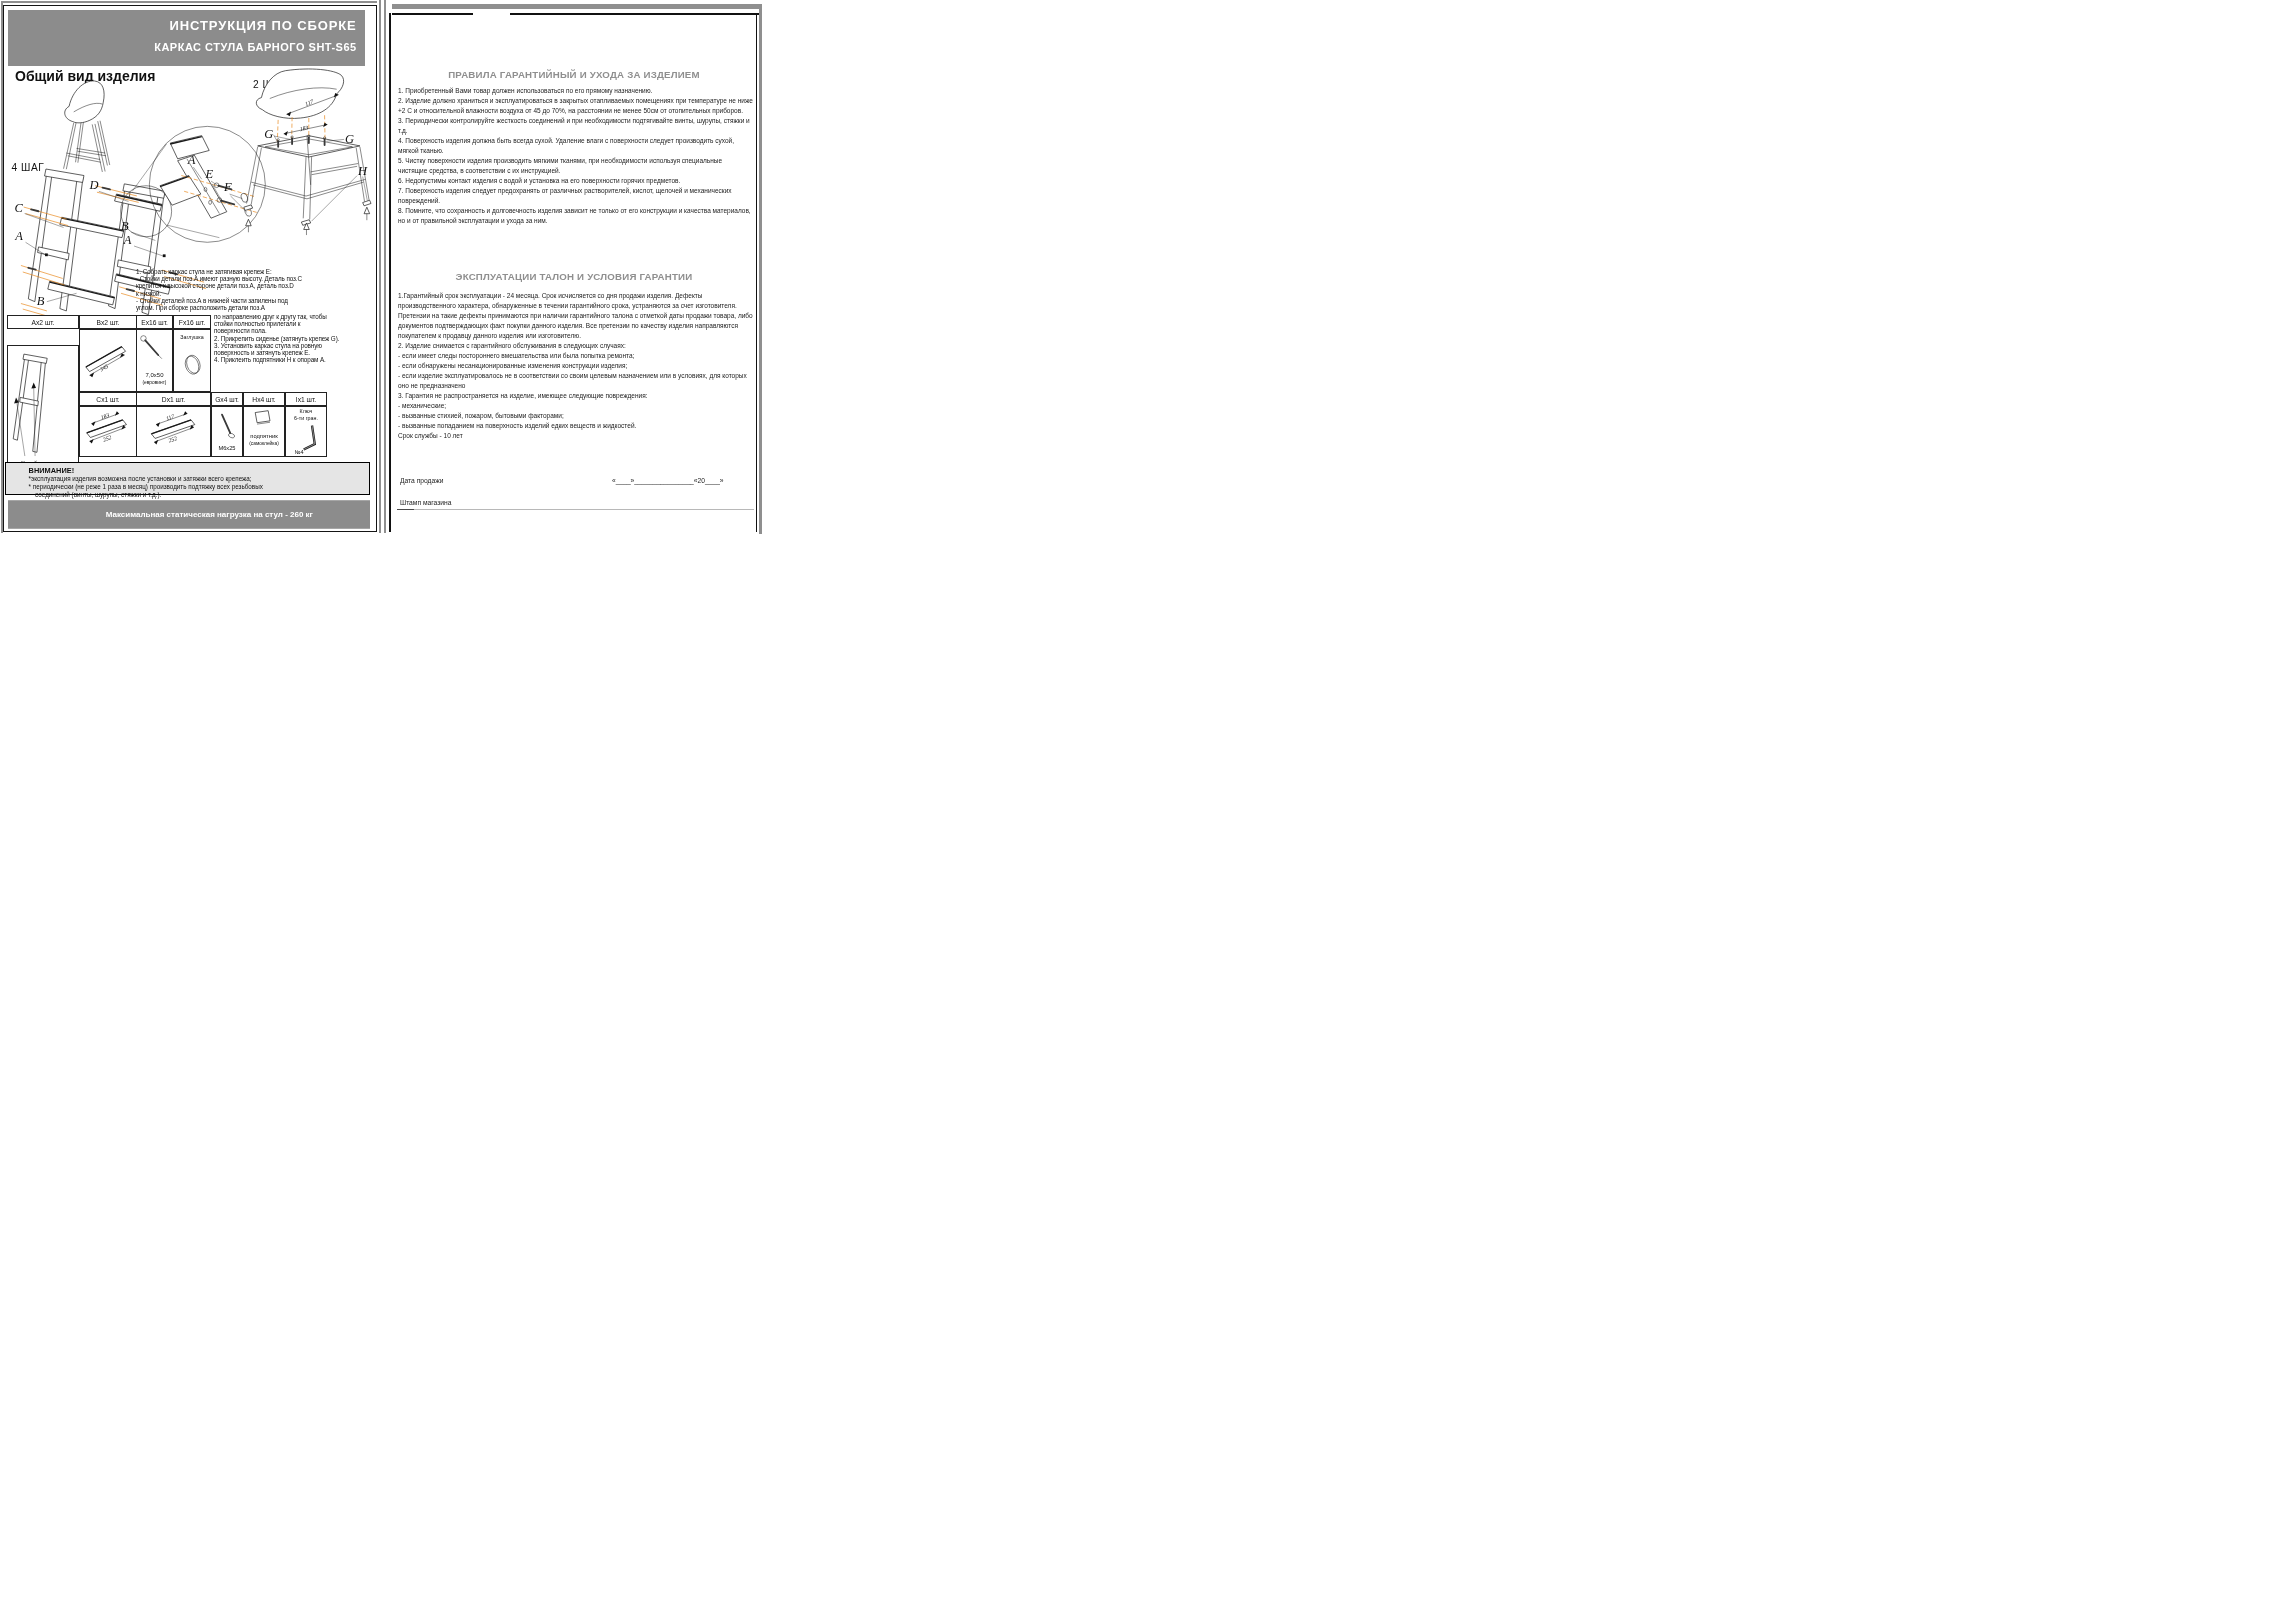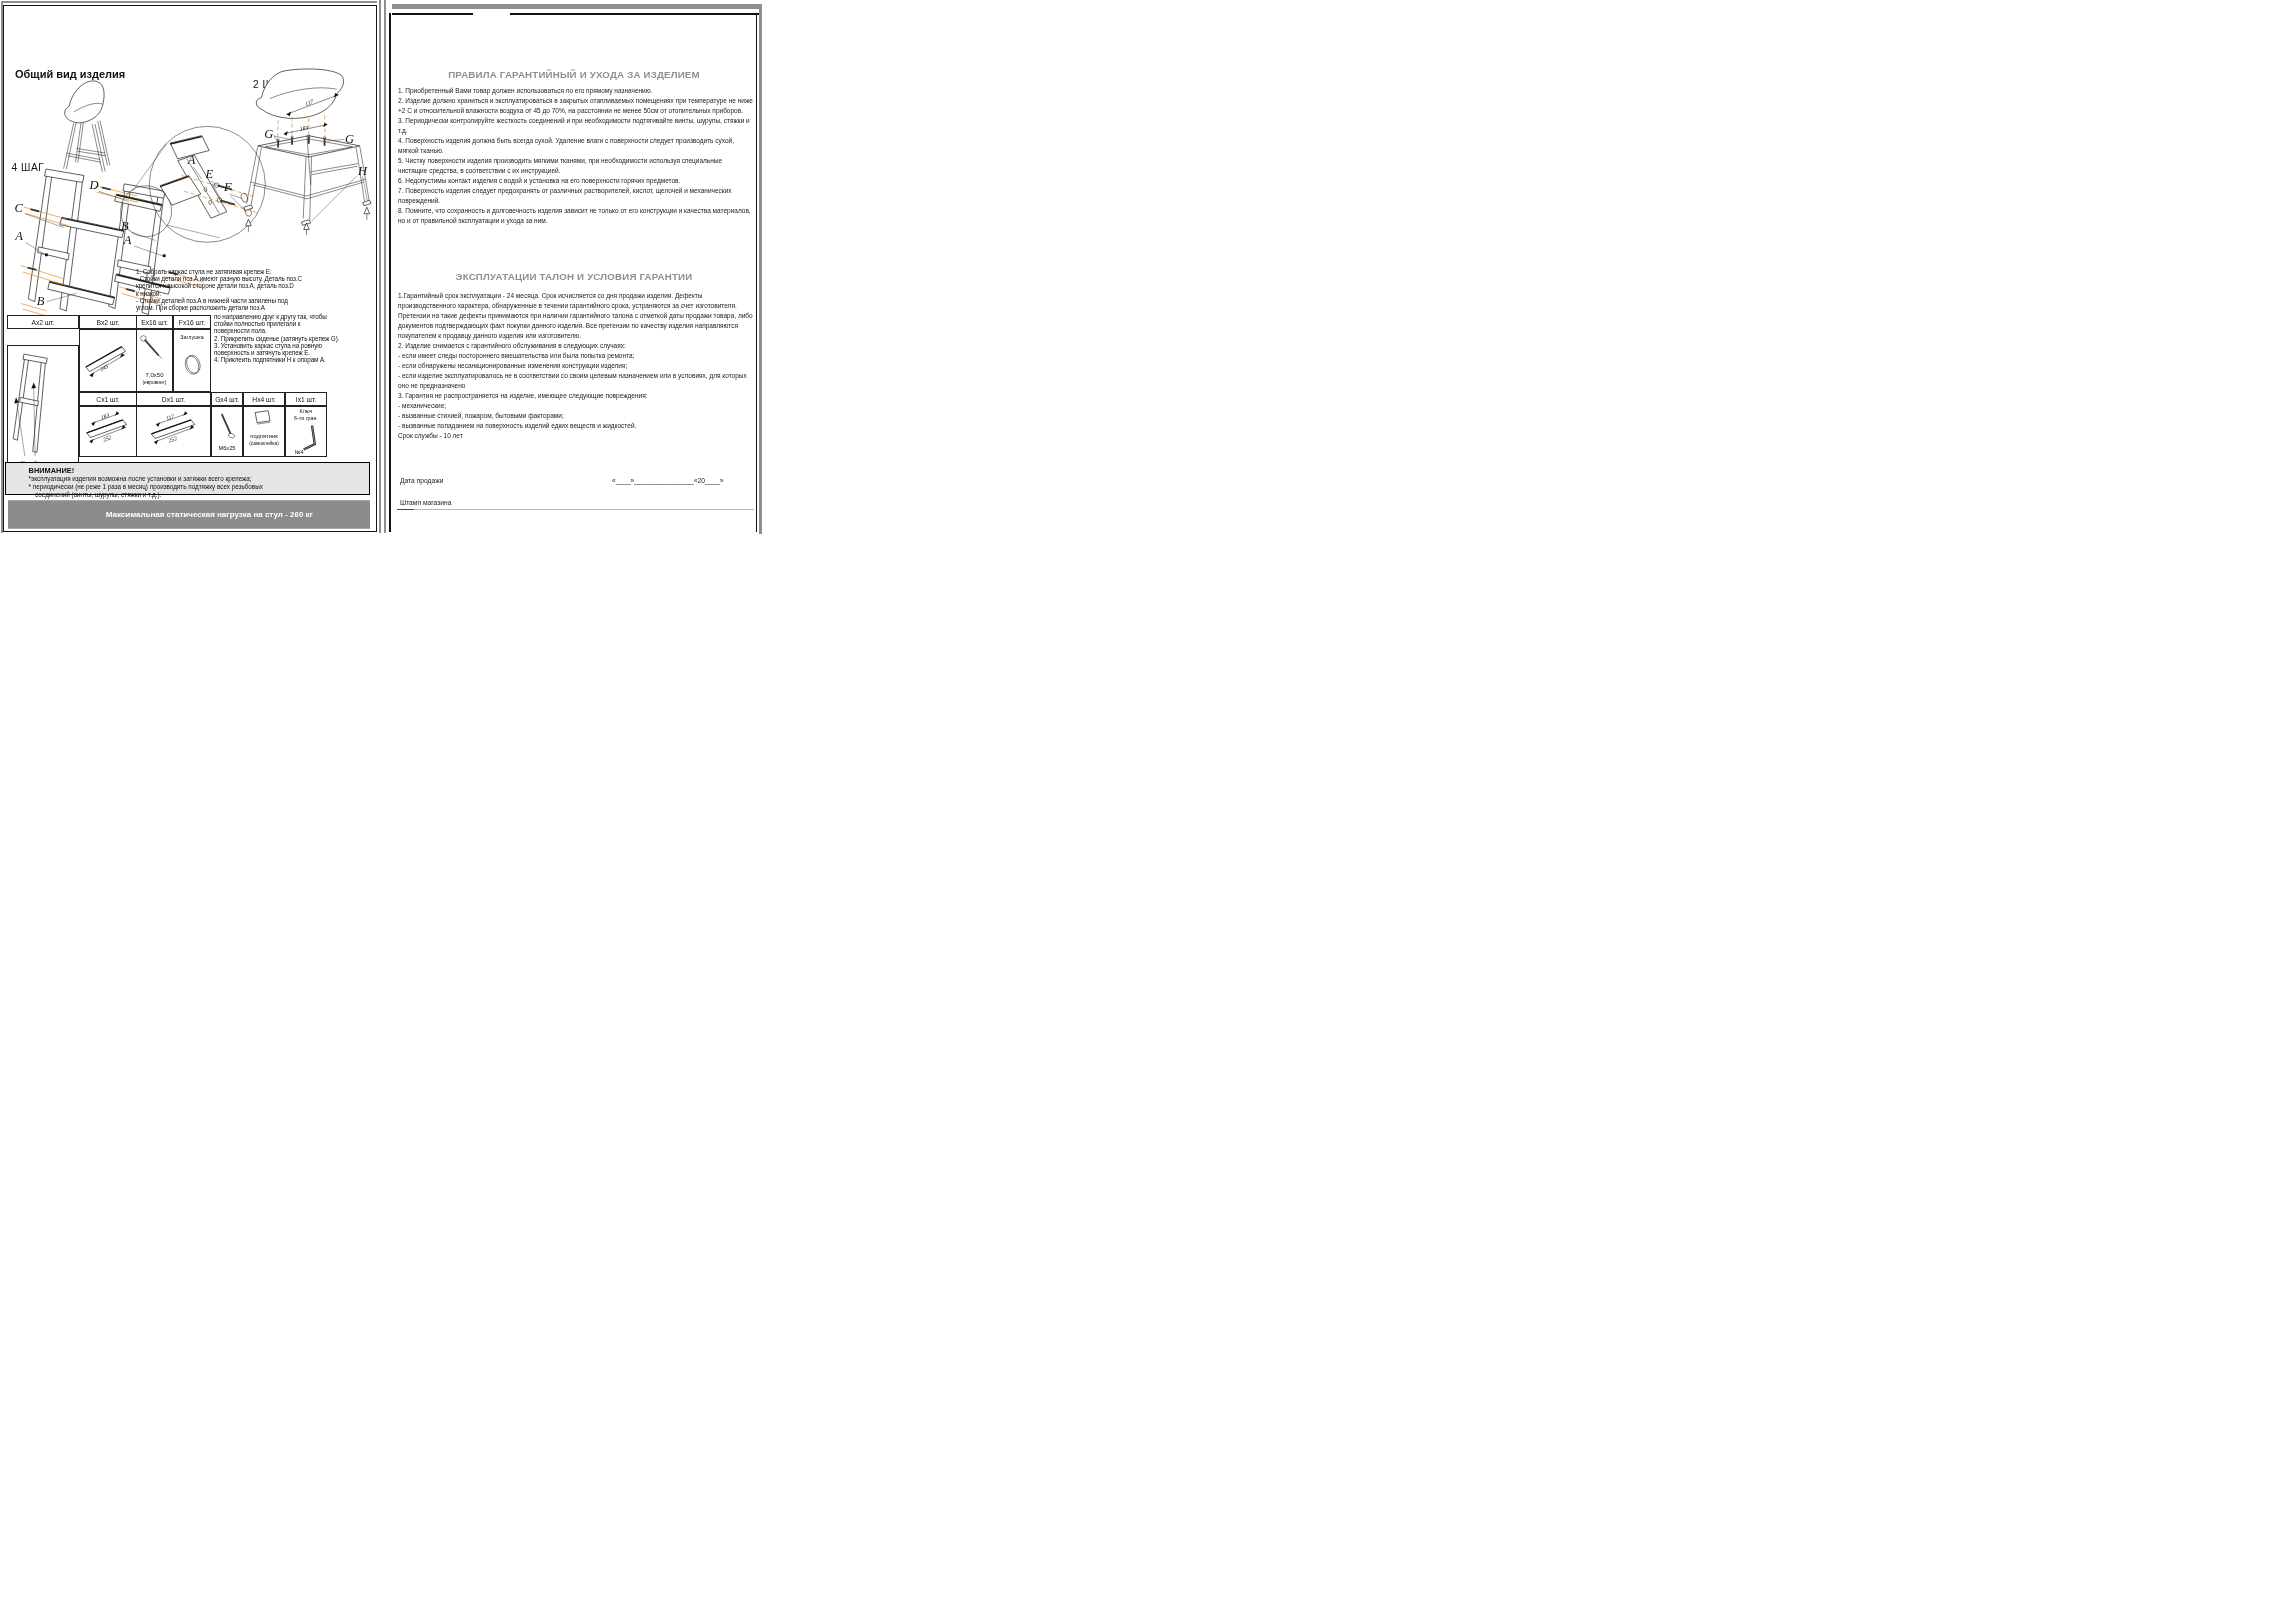--- a/index.html
+++ b/index.html
@@ -8,21 +8,21 @@
           font-family:"Liberation Sans",sans-serif;color:#111;overflow:hidden;}
   .abs{position:absolute;}
   
   .grayband{background:#8f8f8f;}
   .pageframe{border:0.9px solid #151515;}
   .blkline{background:#111;}
   
   .hdrbox{background:#8c8c8c;color:#fff;text-align:right;padding:8.3px 8.3px 0 0;}
   .hdr1{font-size:13px;font-weight:bold;letter-spacing:0.9px;line-height:16px;}
   .hdr2{font-size:11px;font-weight:bold;letter-spacing:0.5px;margin-top:6.5px;}
-  .h-overview{font-size:11px;font-weight:bold;}
+  .h-overview{font-size:14px;font-weight:bold;}
   .h-step{font-size:10.2px;letter-spacing:0.5px;}
   .asmtxt{font-size:6.3px;line-height:7.2px;letter-spacing:-0.1px;white-space:nowrap;}
   .cell{border:0.5px solid #222;background:#fff;display:flex;align-items:center;justify-content:center;}
   .cellh{font-size:6.7px;}
   .warnbox{border:1.4px solid #000;background:#e5e5e5;}
   .warn-title{font-size:7.4px;font-weight:bold;}
   .warn-line{font-size:6.3px;line-height:7.7px;}
   .loadbar{background:#8c8c8c;border-top:0.9px solid #a6a6a6;border-bottom:0.9px solid #a6a6a6;
            color:#fff;font-weight:bold;font-size:8px;display:flex;align-items:center;justify-content:center;padding-left:40px;}
   
@@ -46,20 +46,24 @@
 </style>
 </head>
 <body>
 
 <div class="canvas">
 
   <div class="abs grayband" style="left:0.9px;top:0.9px;width:376px;height:2.3px;"></div>
   <div class="abs grayband" style="left:0.9px;top:0.9px;width:2.3px;height:532px;"></div>
   <div class="abs pageframe" style="left:3.2px;top:4.6px;width:374px;height:527px;"></div>
 
+  <div class="abs hdrbox" style="left:8px;top:10.2px;width:357px;height:56px;">
+    <div class="hdr1">ИНСТРУКЦИЯ ПО СБОРКЕ</div>
+    <div class="hdr2">КАРКАС СТУЛА БАРНОГО SHT-S65</div>
+  </div>
 
   <div class="abs h-overview" style="left:15px;top:68px;">Общий вид изделия</div>
   <div class="abs h-step" style="left:11.6px;top:162px;">4 ШАГ</div>
   <div class="abs h-step" style="left:253px;top:79px;">2 ШАГ</div>
 
   <svg class="abs" style="left:46px;top:76px;" width="97" height="100" viewBox="0 0 210 215">
     <g>
       <line class="thin" x1="60" y1="101" x2="38" y2="200"></line>
         <line class="thin" x1="65" y1="101" x2="44" y2="201"></line>
       <line class="thin" x1="76" y1="99" x2="64" y2="186"></line>

